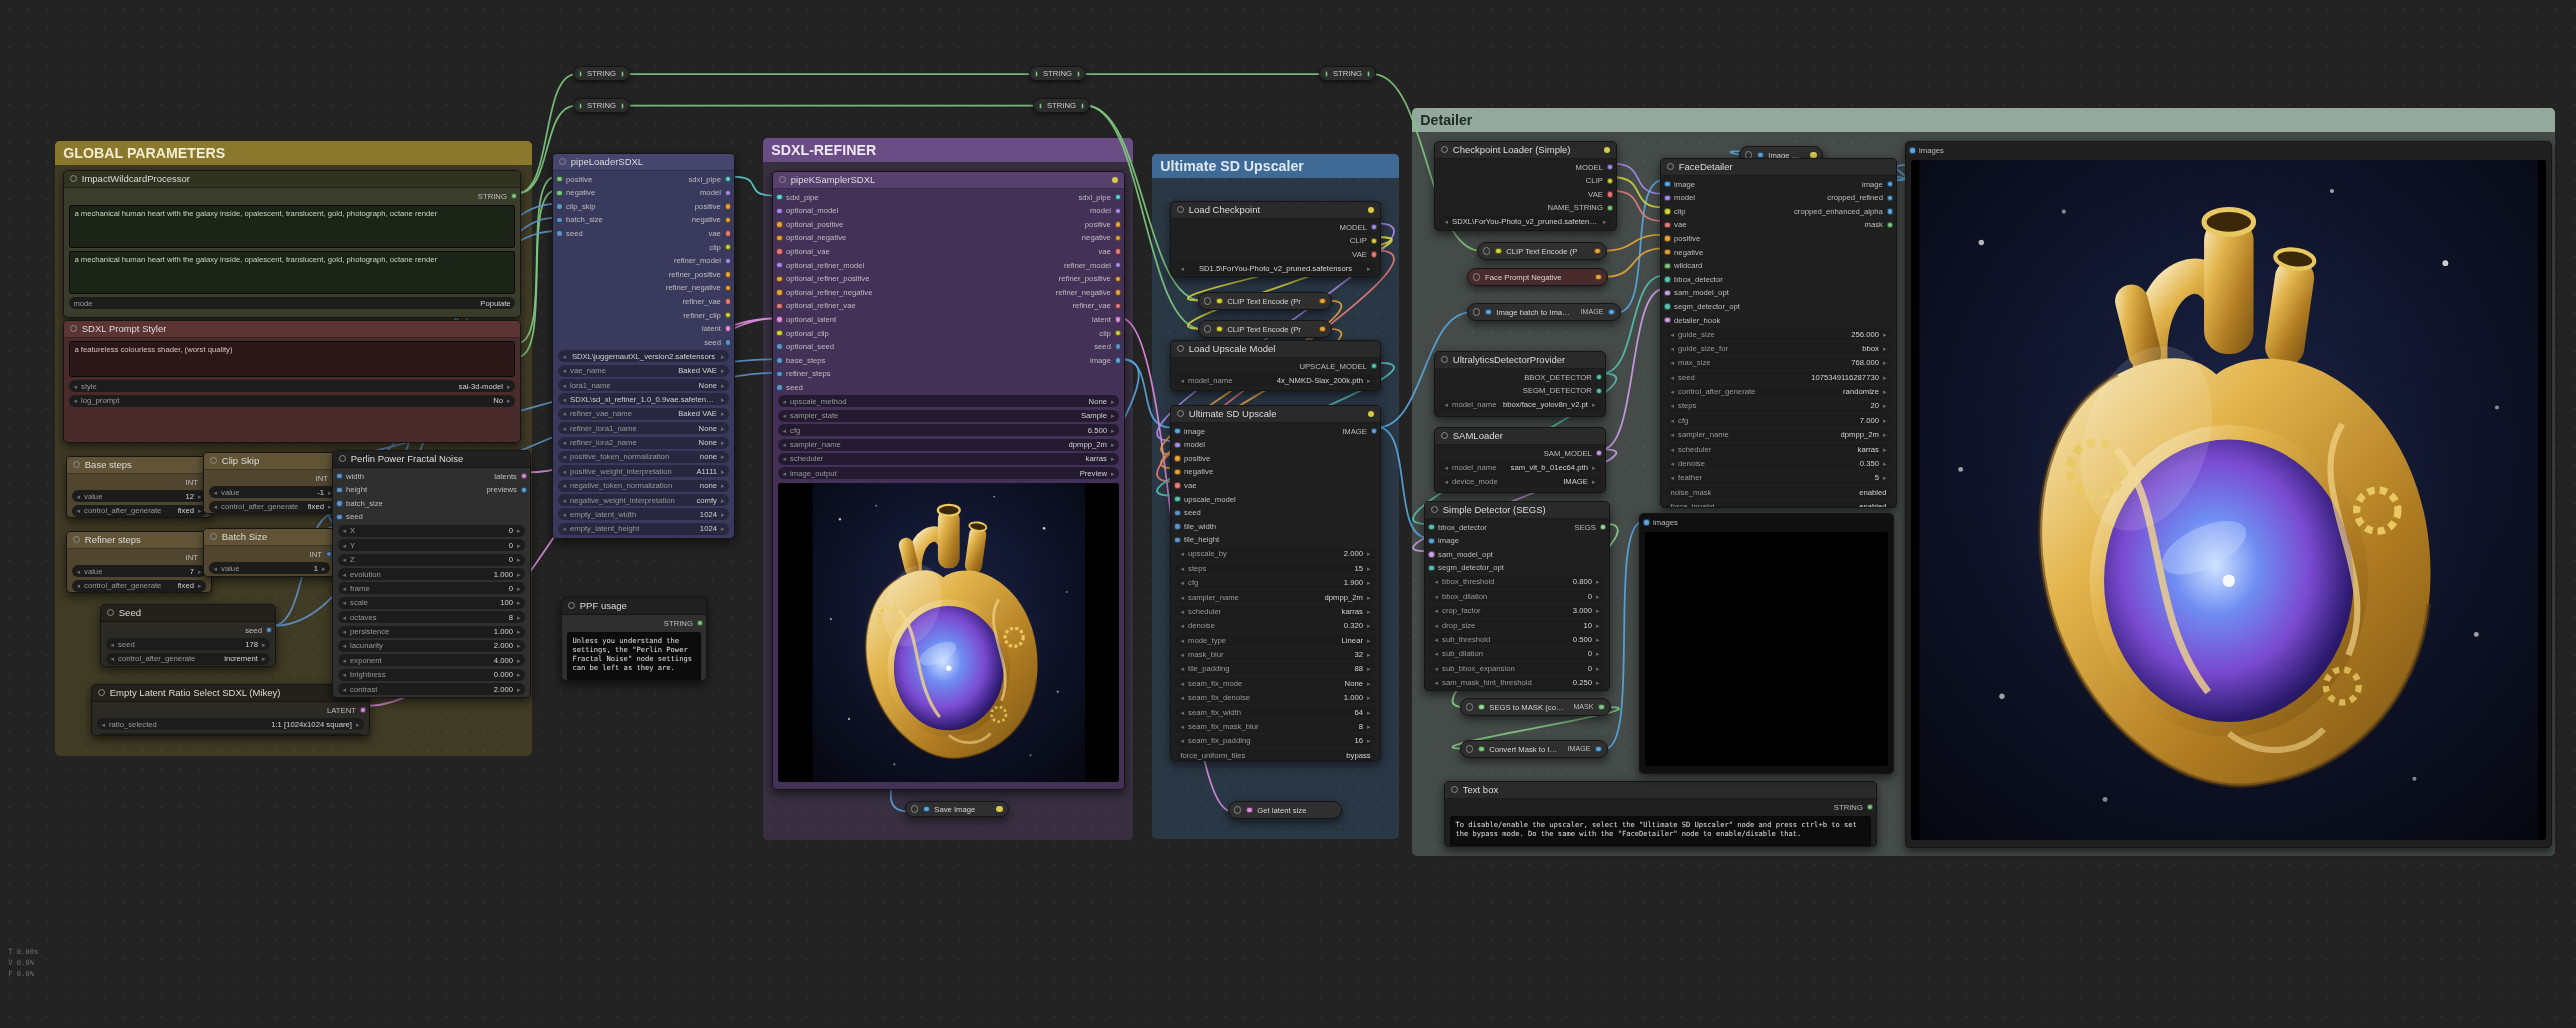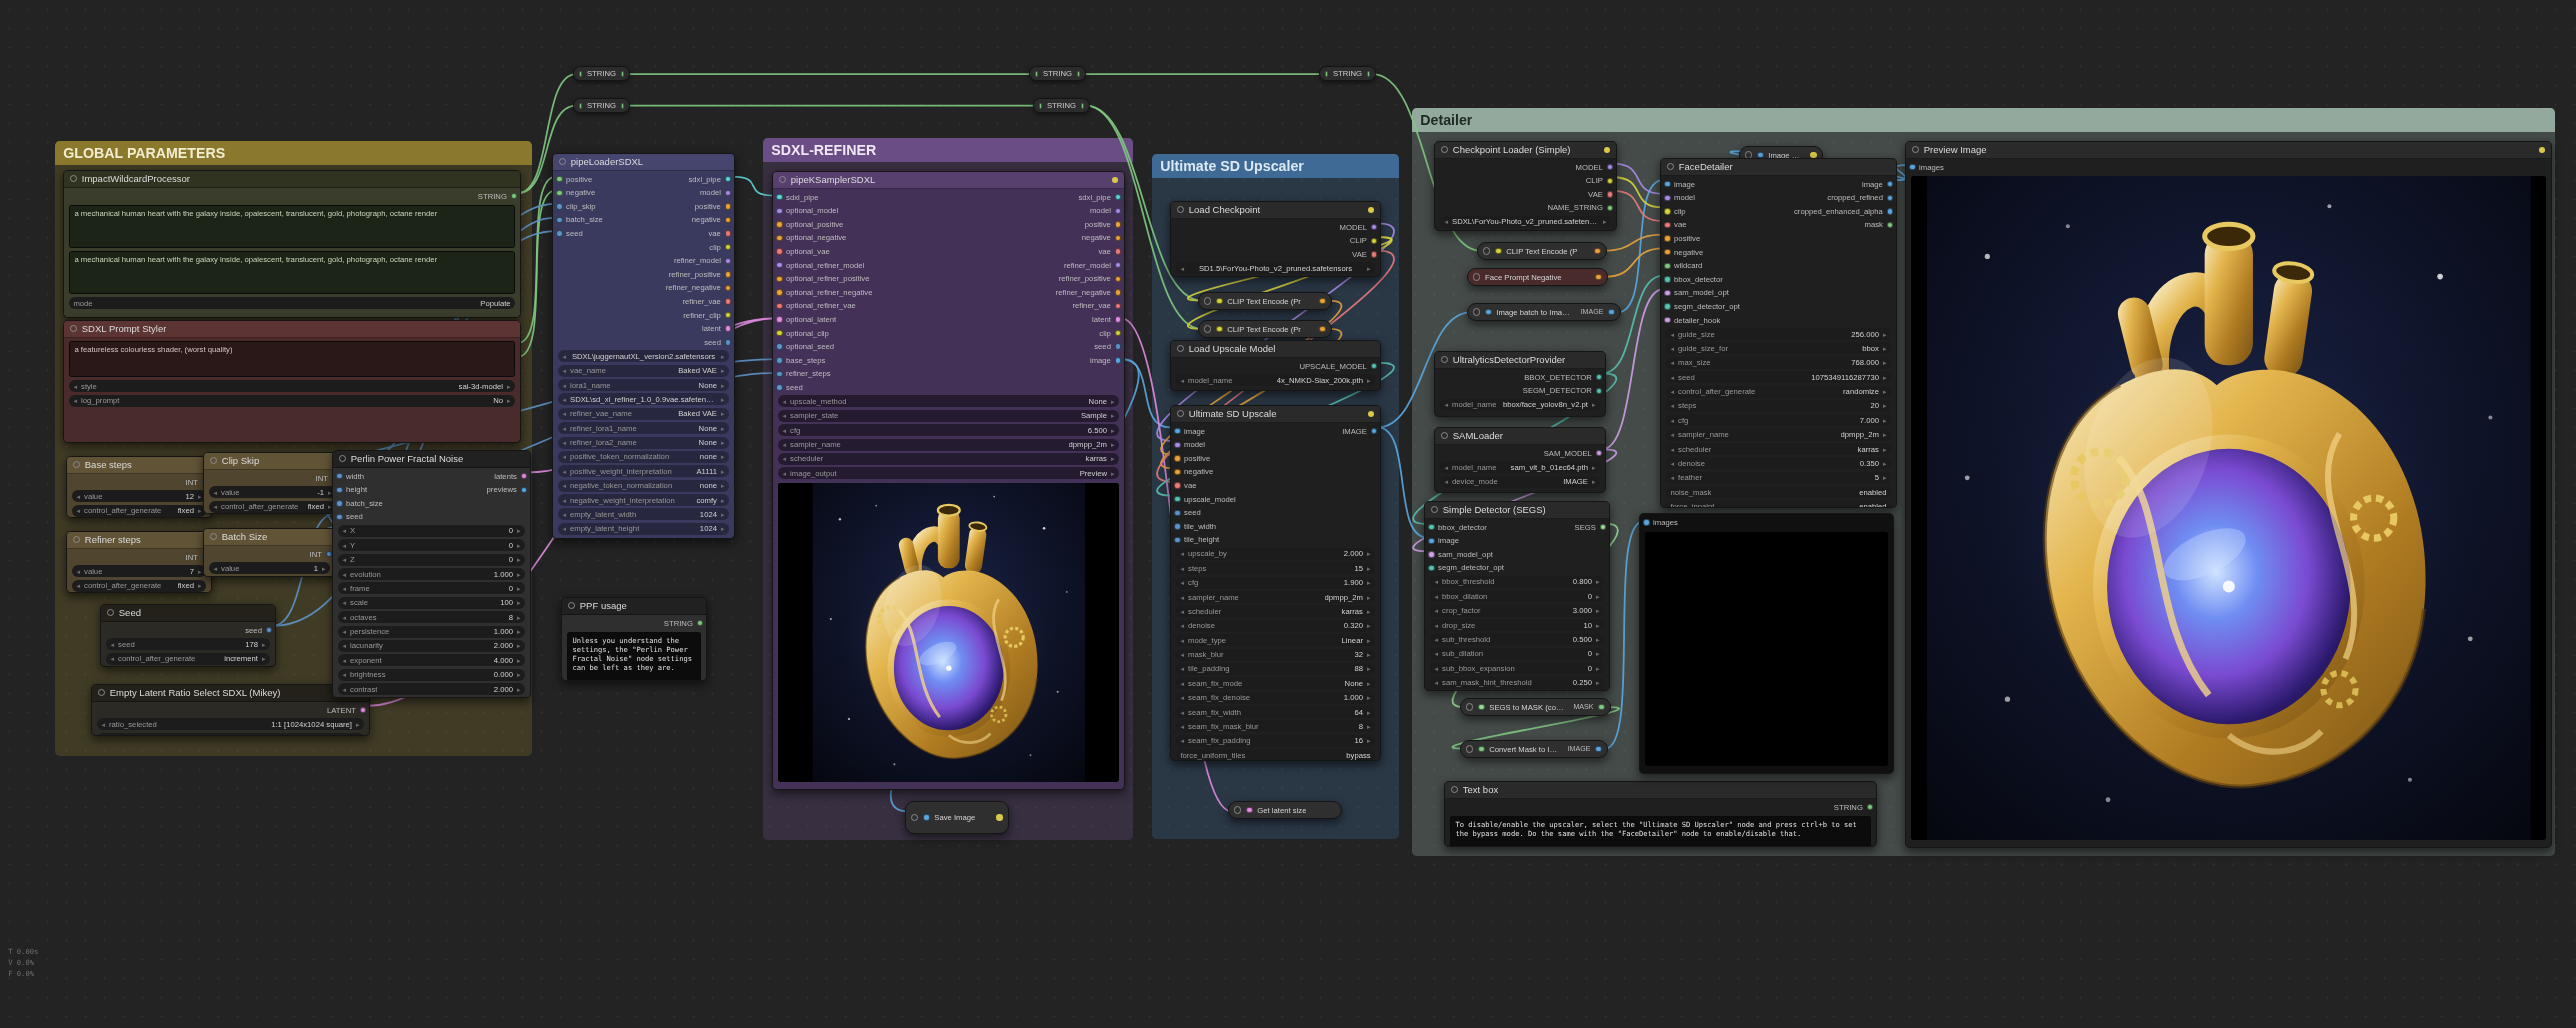--- a/index.html
+++ b/index.html
@@ -940,21 +940,21 @@
     <circle cx="222" cy="170" r="10" fill="none" stroke="#e8c860" stroke-width="3.5" stroke-dasharray="3.5 2.5"></circle>
     <circle cx="205" cy="255" r="8" fill="none" stroke="#d8b850" stroke-width="3" stroke-dasharray="3 2.5"></circle>
     <path d="M95,140 C120,165 110,220 140,258" fill="none" stroke="#f2d488" stroke-width="3.5" opacity=".8"></path>
     <path d="M205,128 C185,160 225,200 208,240" fill="none" stroke="#f2d488" stroke-width="3" opacity=".7"></path>
     <path d="M150,278 C165,290 185,288 196,276" fill="none" stroke="#f2d488" stroke-width="3" opacity=".6"></path>
     <ellipse cx="110" cy="135" rx="30" ry="46" fill="#ffffff" opacity=".12" transform="rotate(18 110 135)"></ellipse>
   </svg>
 </div>
       </div>
     </div>
-  <div class="node collapsed" style="left:905px;top:801px;width:104px;height:33px">
+  <div class="node collapsed" style="left:905px;top:801px;width:104px;height:16px">
       <div class="cdot"></div>
       <div class="sdot" style="background: rgb(90, 167, 224);"></div>
       <div class="ctitle">Save Image</div>
       <div class="csp"></div>
       <div class="lock"></div>
     </div>
   <div class="node blackn" style="left:1170px;top:201px;width:211px;height:76px">
       <div class="n-head">
         <div class="cdot"></div>
         <div class="n-title">Load Checkpoint</div>
@@ -1244,25 +1244,20 @@
       </div>
     </div>
   <div class="node collapsed" style="left:1739px;top:146px;width:84px;height:18px">
       <div class="cdot"></div>
       <div class="sdot" style="background: rgb(90, 167, 224);"></div>
       <div class="ctitle">Image Save</div>
       <div class="csp"></div>
       <div class="lock"></div>
     </div>
   <div class="node blackn" style="left:1905px;top:141px;width:647px;height:707px">
-      <div class="n-head">
-        <div class="cdot"></div>
-        <div class="n-title">Preview Image</div>
-        <div class="lock"></div>
-      </div>
       <div class="n-body">
         <div class="slots">
           <div class="srow">
             <div class="sl">
               <div class="sdot" style="background: rgb(90, 167, 224);"></div>
               <div class="slbl">images</div>
             </div>
             <div class="sl"></div>
           </div>
         </div>

